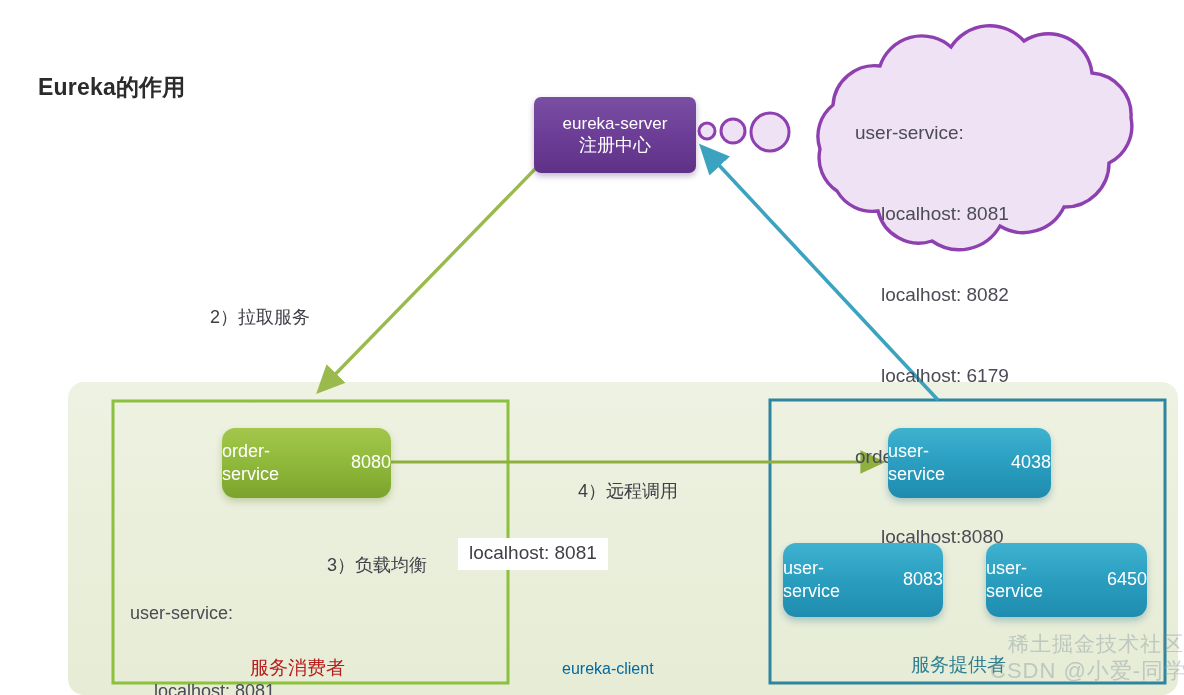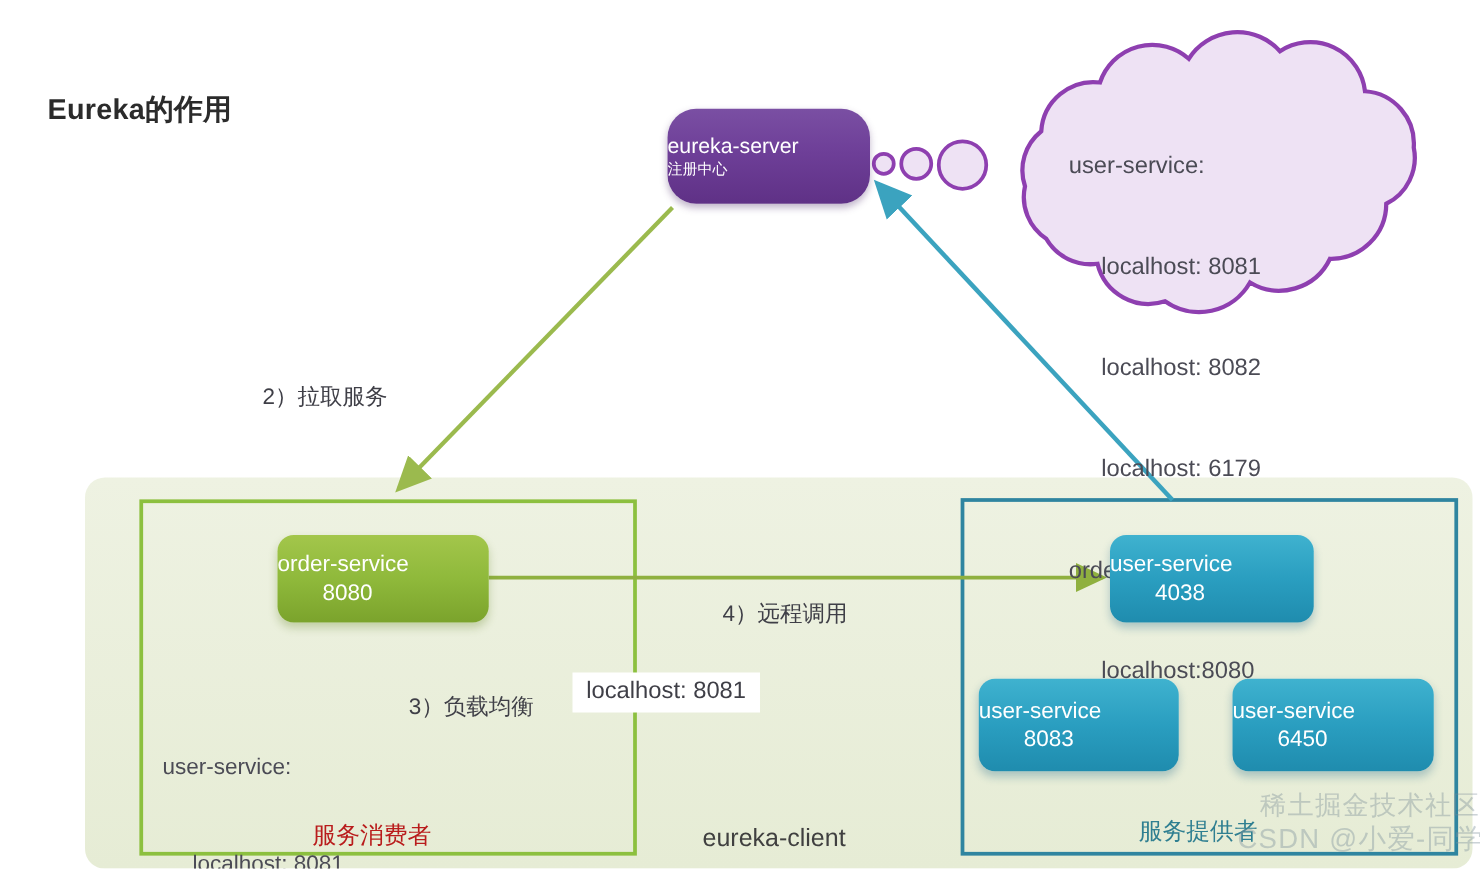--- a/index.html
+++ b/index.html
@@ -39,35 +39,36 @@
     width: 1184px;
     height: 695px;
   }
   #bg-layer { z-index: 1; }
   #arrow-layer { z-index: 4; }
 
   
   #eureka-server-node {
     position: absolute;
     left: 534px;
-    top: 87px;
+    top: 97px;
     width: 162px;
     height: 76px;
-    border-radius: 23px;
+    border-radius: 7px;
     background: linear-gradient(180deg, #7a4fa3 0%, #6e3f98 45%, #5f3186 100%);
     box-shadow: 0 3px 6px rgba(80,50,110,0.35);
     color: #ffffff;
     display: flex;
     flex-direction: column;
+    align-items: center;
     justify-content: center;
     line-height: 1.28;
     z-index: 6;
   }
   #eureka-server-node .ln1 { font-size: 17px; }
-  #eureka-server-node .ln2 { font-size: 12px; }
+  #eureka-server-node .ln2 { font-size: 18px; }
 
   
   #cloud-text {
     position: absolute;
     left: 855px;
     top: 66px;
     z-index: 5;
     color: #4b4b55;
     font-size: 19px;
     line-height: 1.42;
@@ -75,21 +76,21 @@
   }
   #cloud-text .ind { padding-left: 26px; display: block; }
   #cloud-text .flat { display: block; }
 
   
   .svc-box {
     position: absolute;
     border-radius: 13px;
     color: #ffffff;
     display: flex;
-    flex-direction: column;
+    align-items: center;
     justify-content: center;
     line-height: 1.3;
     z-index: 6;
   }
   .svc-box .nm { font-size: 18px; }
   .svc-box .pt { font-size: 18px; margin-left: 36px; }
   .svc-green {
     background: linear-gradient(180deg, #a3c64b 0%, #8fb93b 50%, #7ba32c 100%);
     box-shadow: 0 4px 7px rgba(110,140,50,0.32);
   }
@@ -123,22 +124,22 @@
     font-size: 19px;
     z-index: 5;
     white-space: nowrap;
   }
   #consumer-caption { left: 250px; top: 655px; color: #b91c1c; }
   #provider-caption { left: 911px; top: 652px; color: #2f7f91; }
   #eureka-client-caption {
     position: absolute;
     left: 562px;
     top: 660px;
-    font-size: 20px;
-    color: #404040;
+    font-size: 16px;
+    color: #0369a1;
     z-index: 5;
     white-space: nowrap;
   }
 
   
   .annotation {
     position: absolute;
     color: #3f3f47;
     font-size: 18px;
     line-height: 1.5;

